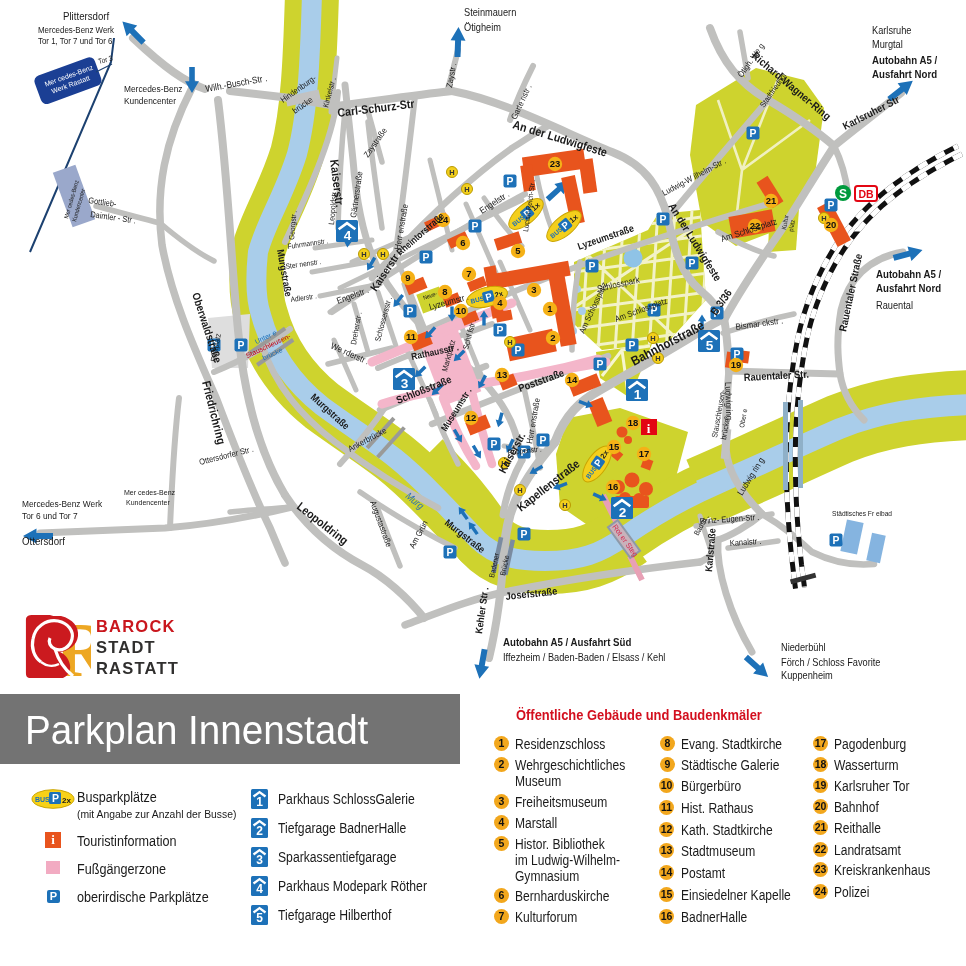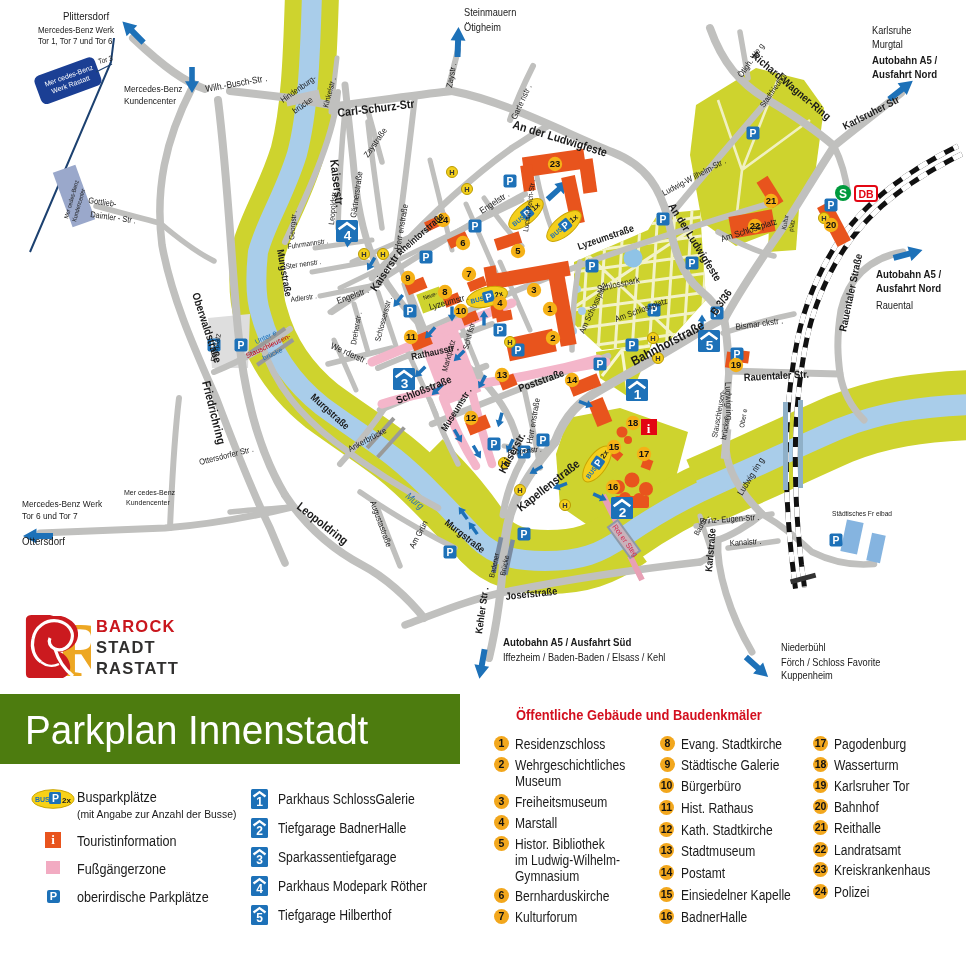--- a/index.html
+++ b/index.html
@@ -3,21 +3,21 @@
 <meta charset="utf-8">
 <style>
   html,body{margin:0;padding:0;background:#fff;}
   #page{position:relative;width:966px;height:966px;background:#fff;overflow:hidden;
         font-family:"Liberation Sans",sans-serif;}
   #map{position:absolute;left:0;top:0;}
   
   #logoword{position:absolute;left:96px;top:616px;font-weight:bold;font-size:16.5px;letter-spacing:1.2px;line-height:21px;color:#302f2e;}
   #logoword .rd{color:#c9161d;}
   
-  #banner{position:absolute;left:0;top:694px;width:460px;height:70px;background:#4d7c0f;}
+  #banner{position:absolute;left:0;top:694px;width:460px;height:70px;background:#737373;}
   #banner span{position:absolute;left:25px;top:14px;color:#fff;font-size:40px;font-weight:normal;transform:scaleX(0.965);transform-origin:left top;white-space:nowrap;display:inline-block;}
   
   .leg{position:absolute;font-size:14px;color:#1a1a1a;transform:scaleX(0.9);transform-origin:left top;white-space:nowrap;}
   .leg small{font-size:11.5px;}
   
   .ph{position:absolute;left:251px;width:17px;height:20px;background:#1d71b8;border-radius:1.5px;color:#fff;
       font-size:12px;font-weight:bold;text-align:center;line-height:27px;}
   .ph svg{position:absolute;left:0;top:0;}
   .phtxt{position:absolute;left:278px;font-size:14px;color:#1a1a1a;transform:scaleX(0.87);transform-origin:left top;white-space:nowrap;}
   

